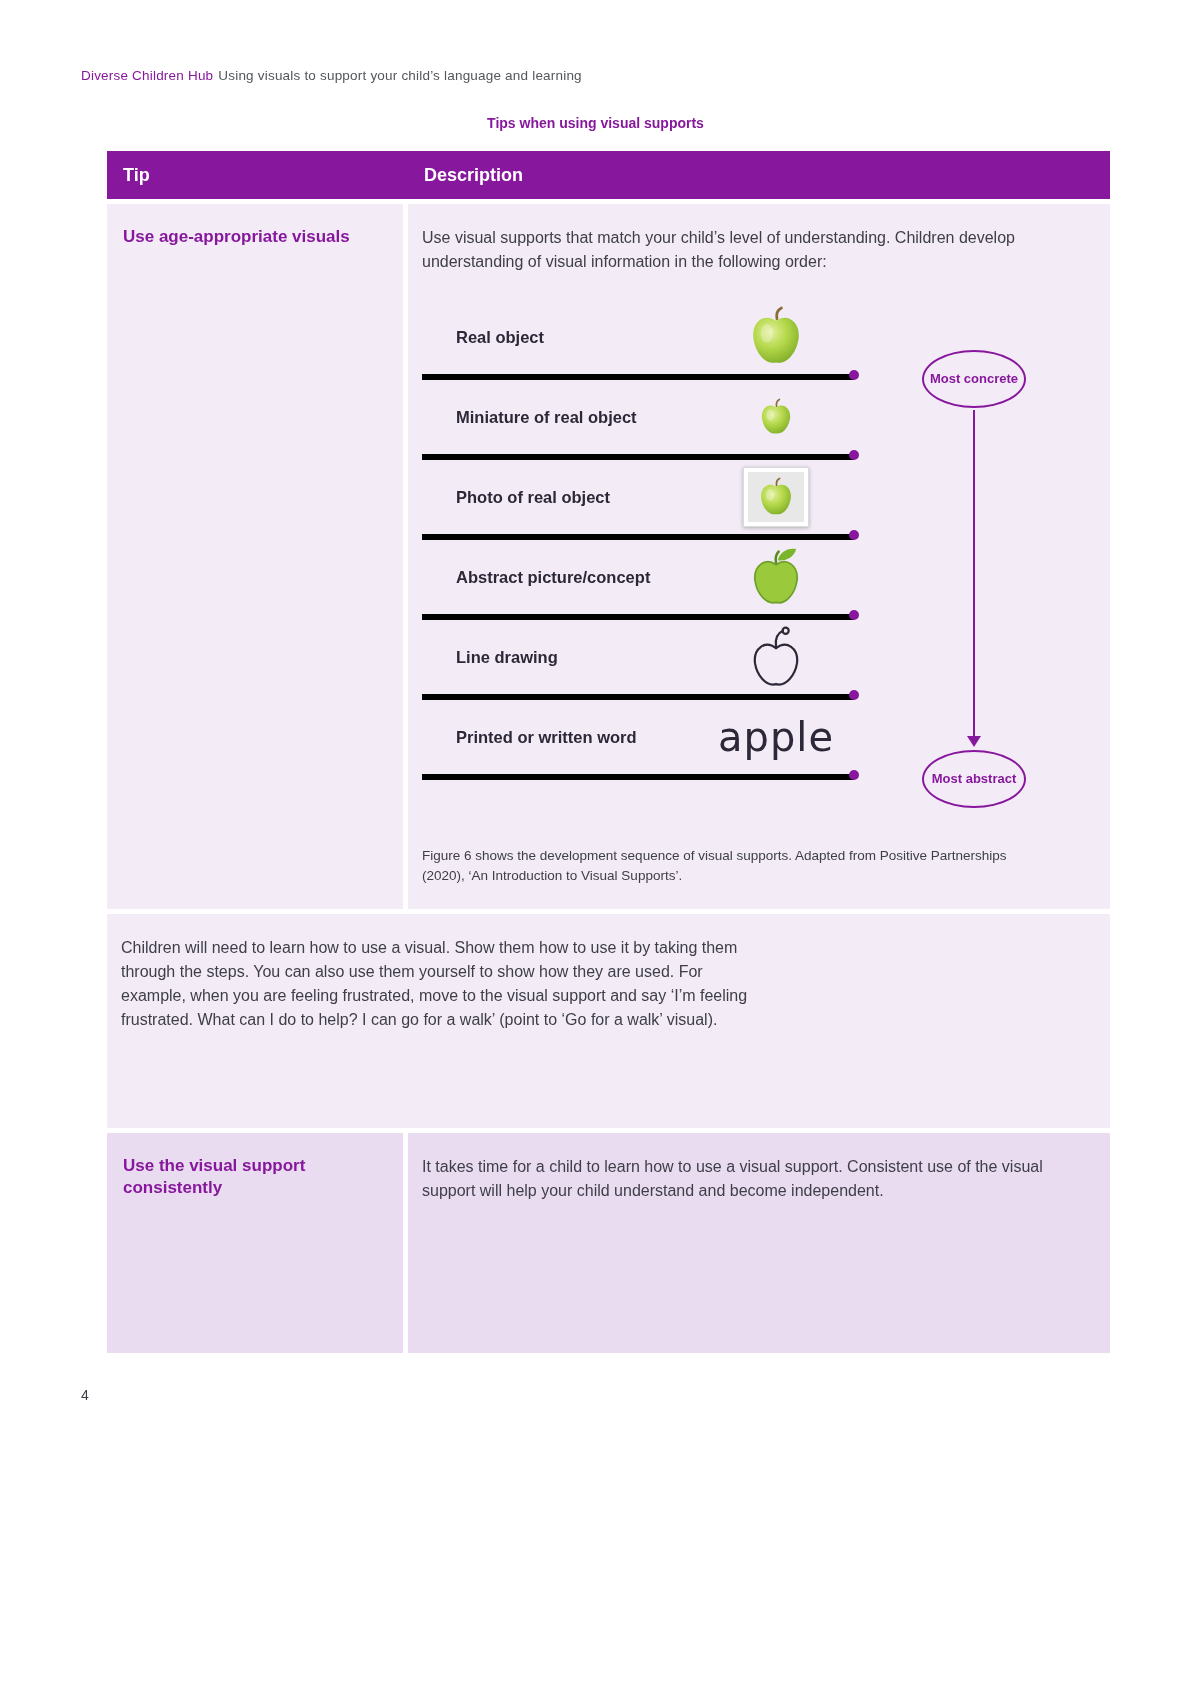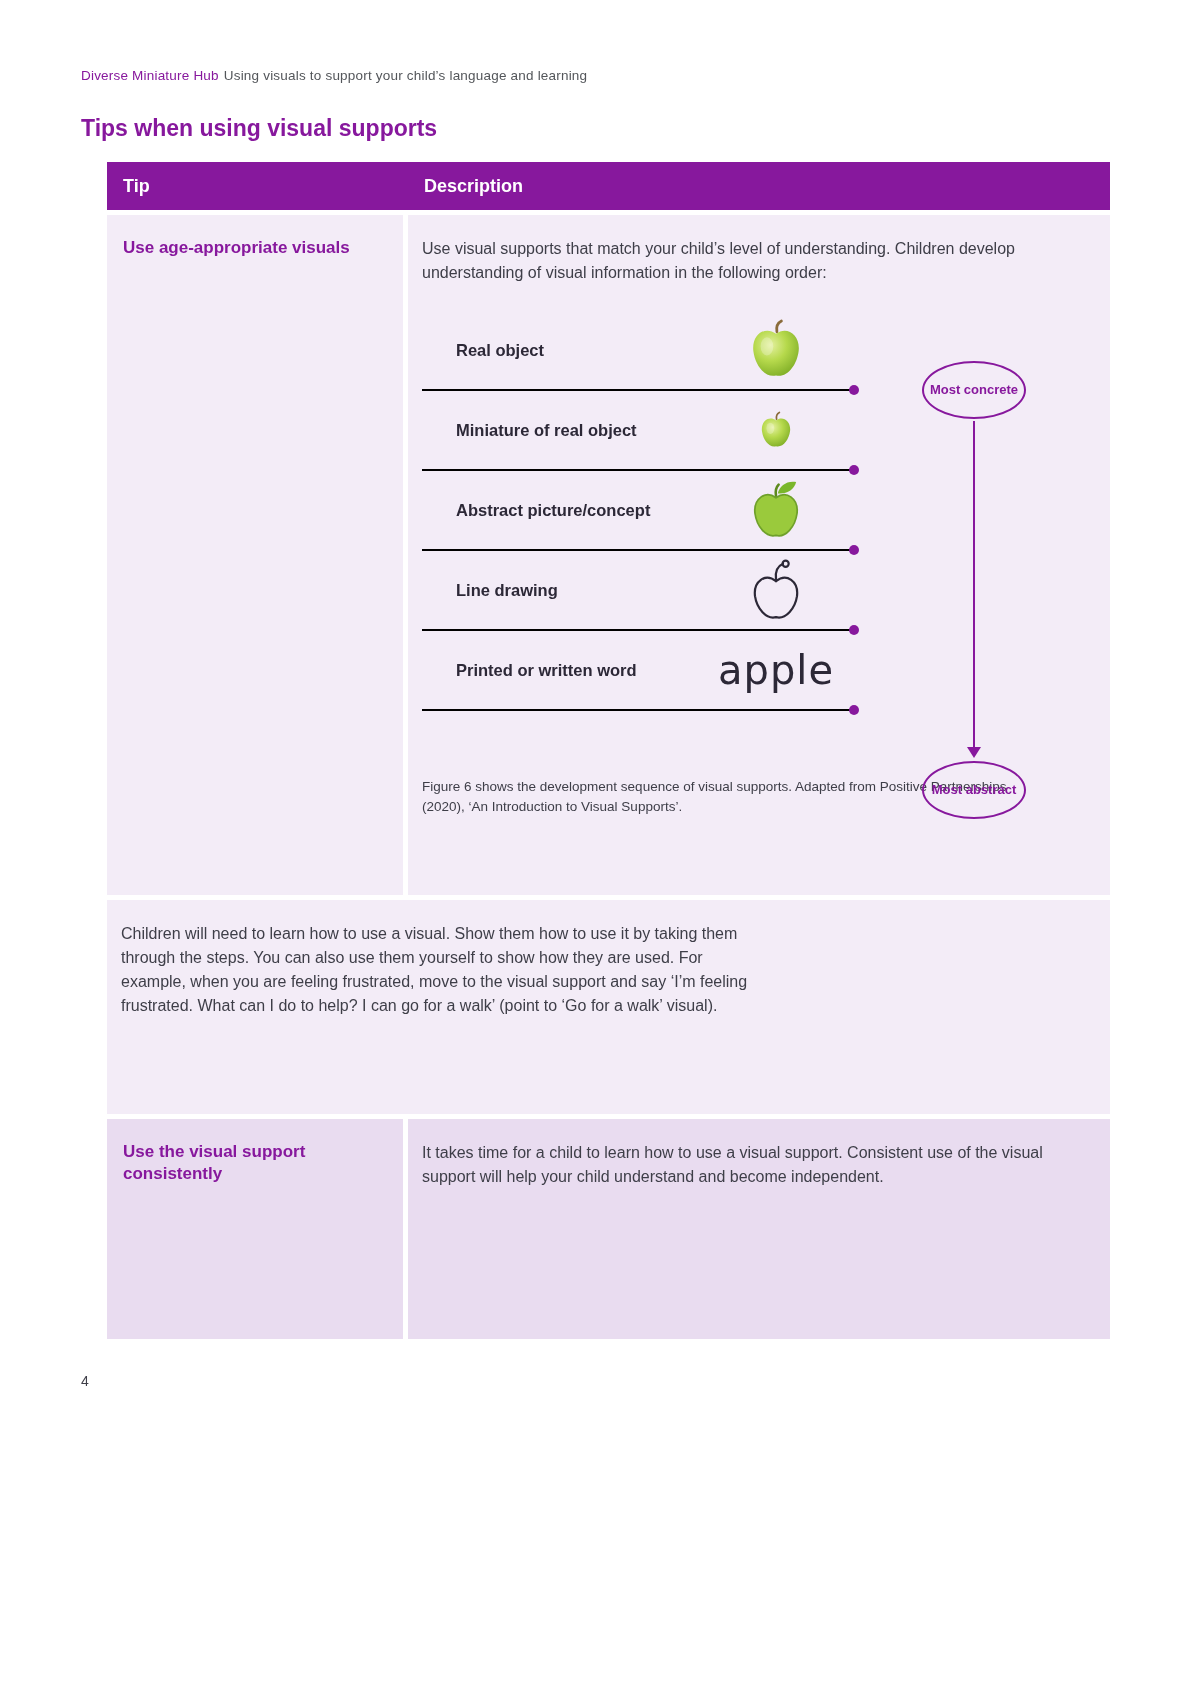--- a/index.html
+++ b/index.html
@@ -13,23 +13,24 @@
     width: 1191px;
     min-height: 1684px;
     padding: 68px 81px 40px 81px;
     position: relative;
     background: #fff;
   }
   .doc-header { font-size: 13.5px; letter-spacing: .2px; color: #53565A; }
   .doc-header .brand { color: #87189D; margin-right: 5px; }
   .section-title {
     color: #87189D;
-    font-size: 23px;
+    font-size: 14px;
     font-weight: bold;
     margin: 32px 0 20px 0;
+    text-align: center;
   }
   .tips-table { width: 1029px; padding-left: 26px; }
   .thead {
     display: flex;
     gap: 5px;
     background: #87189D;
     color: #ffffff;
   }
   .th { padding: 14px 16px 13px 16px; font-size: 18px; font-weight: bold; }
   .col-tip  { width: 296px; flex: 0 0 296px; }
@@ -51,21 +52,21 @@
     font-size: 16px;
     line-height: 1.5;
     color: #3E3E48;
     max-width: 636px;
   }
   
   .figure { position: relative; margin-top: 26px; min-height: 560px; }
   .fig-items { width: 432px; }
   .fig-item {
     height: 80px;
-    border-bottom: 2px solid #000000;
+    border-bottom: 6px solid #000000;
     display: flex;
     align-items: center;
     justify-content: space-between;
     position: relative;
   }
   .fig-item::after {
     content: "";
     position: absolute;
     right: -5px;
     bottom: -6px;
@@ -154,21 +155,21 @@
     max-width: 600px;
   }
   .page-number { margin-top: 34px; font-size: 14px; color: #3E3E48; }
 </style>
 </head>
 <body>
 
 <div class="page">
 
   <div class="doc-header">
-    <span class="brand">Diverse Miniature Hub</span><span>Using visuals to support your child’s language and learning</span>
+    <span class="brand">Diverse Children Hub</span><span>Using visuals to support your child’s language and learning</span>
   </div>
 
   <div class="section-title">Tips when using visual supports</div>
 
   <div class="tips-table">
 
     <div class="thead">
       <div class="th col-tip">Tip</div>
       <div class="th col-desc">Description</div>
     </div>
@@ -212,20 +213,41 @@
                       <stop offset="1" stop-color="#79a922"></stop>
                     </radialGradient>
                   </defs>
                   <path d="M33 14 C32 8 34 4 38 2" fill="none" stroke="#8a6b3a" stroke-width="3" stroke-linecap="round"></path>
                   <path d="M32 16 C20 7 5 17 7 35 C9 51 20 65 32 62 C44 65 55 51 57 35 C59 17 44 7 32 16 Z" fill="url(#gB)"></path>
                   <ellipse cx="22" cy="30" rx="7" ry="10" fill="#ffffff" opacity="0.25"></ellipse>
                 </svg>
               </span>
             </div>
 
+            <div class="fig-item">
+              <span class="fig-label">Photo of real object</span>
+              <span class="fig-icon">
+                <span class="photo-frame">
+                  <span class="photo-inner">
+                    <svg width="38" height="41" viewBox="0 0 64 68" aria-hidden="true">
+                      <defs>
+                        <radialGradient id="gC" cx="0.38" cy="0.32" r="0.78">
+                          <stop offset="0" stop-color="#e4f0a0"></stop>
+                          <stop offset="0.45" stop-color="#b6d94c"></stop>
+                          <stop offset="1" stop-color="#79a922"></stop>
+                        </radialGradient>
+                      </defs>
+                      <path d="M33 14 C32 8 34 4 38 2" fill="none" stroke="#8a6b3a" stroke-width="3" stroke-linecap="round"></path>
+                      <path d="M32 16 C20 7 5 17 7 35 C9 51 20 65 32 62 C44 65 55 51 57 35 C59 17 44 7 32 16 Z" fill="url(#gC)"></path>
+                      <ellipse cx="22" cy="30" rx="7" ry="10" fill="#ffffff" opacity="0.25"></ellipse>
+                    </svg>
+                  </span>
+                </span>
+              </span>
+            </div>
 
             <div class="fig-item">
               <span class="fig-label">Abstract picture/concept</span>
               <span class="fig-icon">
                 <svg width="56" height="62" viewBox="0 0 64 70" aria-hidden="true">
                   <path d="M34 16 C36 7 45 1 55 3 C53 12 44 17 34 16 Z" fill="#7ab62c"></path>
                   <path d="M32 19 C31 13 32 9 35 6" fill="none" stroke="#5d8a1d" stroke-width="3" stroke-linecap="round"></path>
                   <path d="M32 21 C20 12 6 22 8 39 C10 54 21 67 32 64 C43 67 54 54 56 39 C58 22 44 12 32 21 Z" fill="#9ACA3C" stroke="#6FA02B" stroke-width="2"></path>
                 </svg>
               </span>

